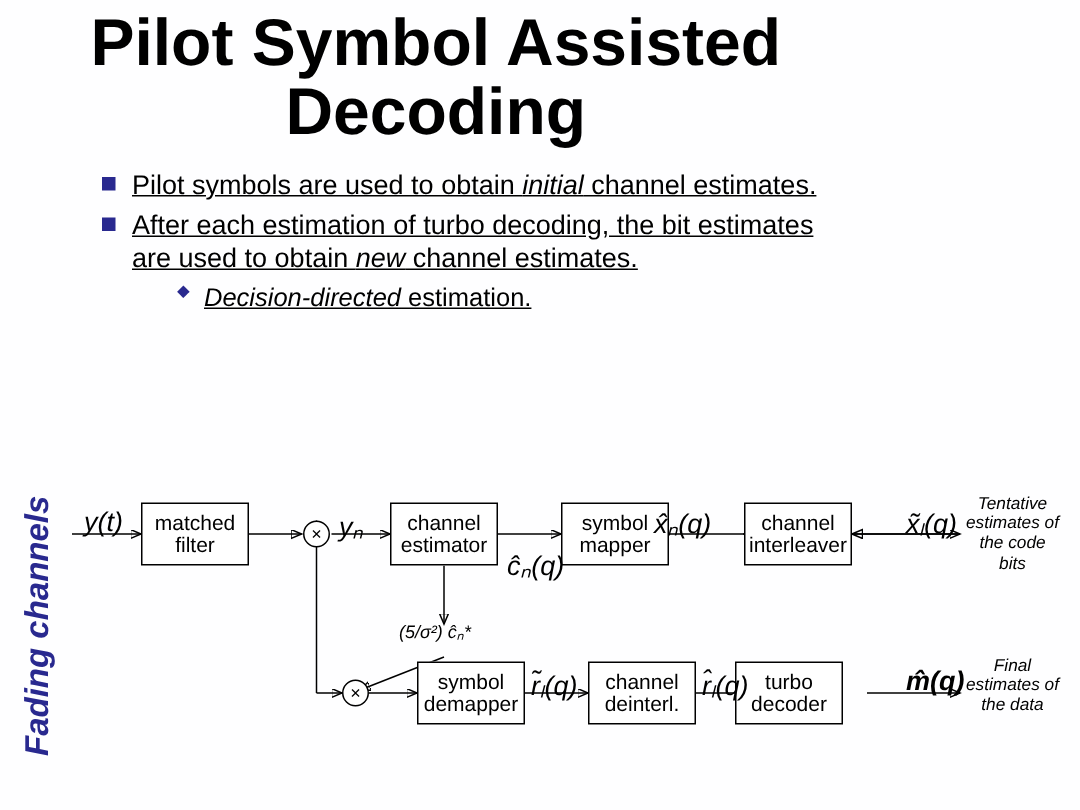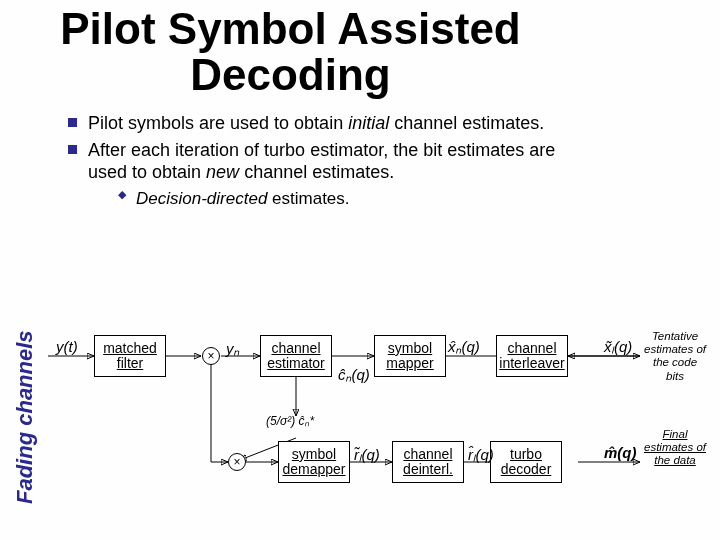--- a/index.html
+++ b/index.html
@@ -4,34 +4,34 @@
 <style>
   * { box-sizing: border-box; margin: 0; padding: 0; }
   html, body { width: 720px; height: 540px; overflow: hidden; font-family: Arial, Helvetica, sans-serif; background: #fefeff; color: #000; }
   .slide { position: relative; width: 581px; height: 540px; }
 
   .title { position: absolute; top: 6px; left: 0; right: 0; text-align: center; font-size: 44px; font-weight: bold; line-height: 1.05; }
 
   .sidebar { position: absolute; left: 6px; top: 130px; bottom: 20px; width: 36px; }
   .sidebar-text { transform: rotate(-90deg); transform-origin: left top; position: absolute; left: 6px; bottom: -10px; font-size: 22px; font-weight: bold; font-style: italic; color: #29298f; white-space: nowrap; }
 
-  .body { position: absolute; left: 66px; top: 112px; right: 16px; }
+  .body { position: absolute; left: 66px; top: 112px; right: 16px; text-decoration: underline; }
   ul.bullets { list-style: none; padding-left: 0; font-size: 18px; line-height: 1.25; }
   ul.bullets > li { position: relative; padding-left: 22px; margin-bottom: 4px; }
   ul.bullets > li::before { content: ""; position: absolute; left: 2px; top: 6px; width: 9px; height: 9px; background: #29298f; }
   ul.sub { list-style: none; margin-top: 4px; padding-left: 30px; font-size: 17px; }
   ul.sub > li { position: relative; padding-left: 18px; }
   ul.sub > li::before { content: "◆"; position: absolute; left: 0; top: 0; font-size: 11px; color: #29298f; }
   .emph { font-style: italic; }
 
   .diagram { position: absolute; left: 48px; top: 320px; width: 660px; height: 210px; }
-  .box { position: absolute; border: 1px solid #000; text-align: center; font-size: 14px; line-height: 1.1; display: flex; align-items: center; justify-content: center; background: #fff; text-decoration: underline; }
+  .box { position: absolute; border: 1px solid #000; text-align: center; font-size: 14px; line-height: 1.1; display: flex; align-items: center; justify-content: center; background: #fff; }
   .mbox { width: 72px; height: 42px; }
   .mult { position: absolute; width: 18px; height: 18px; border: 1px solid #000; border-radius: 50%; display: flex; align-items: center; justify-content: center; font-size: 12px; background: #fff; }
-  .sig { position: absolute; font-size: 15px; font-style: italic; }
+  .sig { position: absolute; font-size: 18px; font-style: italic; }
   .caption { position: absolute; font-size: 11.5px; font-style: italic; color: #000; text-align: center; line-height: 1.15; }
   svg.wires { position: absolute; left: 0; top: 0; width: 660px; height: 210px; }
   svg.wires line { stroke: #000; stroke-width: 1; }
   svg.wires path { stroke: #000; stroke-width: 1; fill: none; }
   .ah { marker-end: url(#arrow); }
 </style>
 </head>
 <body>
 
 <div class="slide">
@@ -41,24 +41,24 @@
   <div class="sidebar">
     <div class="sidebar-text">Fading channels</div>
   </div>
 
   <div class="body">
     <ul class="bullets">
       <li>
         <span>Pilot symbols are used to obtain </span><span class="emph">initial</span><span> channel estimates.</span>
       </li>
       <li>
-        <span>After each iteration of turbo estimator, the bit estimates are used to obtain </span><span class="emph">new</span><span> channel estimates.</span>
+        <span>After each estimation of turbo decoding, the bit estimates are used to obtain </span><span class="emph">new</span><span> channel estimates.</span>
         <ul class="sub">
           <li>
-            <span class="emph">Decision-directed</span><span> estimates.</span>
+            <span class="emph">Decision-directed</span><span> estimation.</span>
           </li>
         </ul>
       </li>
     </ul>
   </div>
 
   <div class="diagram">
     <svg class="wires">
       <defs>
         <marker id="arrow" markerWidth="8" markerHeight="8" refX="7" refY="3" orient="auto">
@@ -120,24 +120,24 @@
 deinterl.</span>
       </div>
     <div class="box mbox" style="left:442px; top:121px;">
         <span style="white-space:pre-line;">turbo
 decoder</span>
       </div>
 
     <div class="sig" style="left:8px;  top:18px;">y(t)</div>
     <div class="sig" style="left:178px; top:18px;">yₙ</div>
     <div class="sig" style="left:290px; top:16px;margin-top:28px;">ĉₙ(q)</div>
-    <div class="sig" style="left:400px; top:16px;">x̂ₙ(q)</div>
+    <div class="sig" style="left:388px; top:16px;">x̂ₙ(q)</div>
     <div class="sig" style="left:556px; top:16px;">x̃ₗ(q)</div>
     <div class="sig" style="left:218px; top:92px; font-size:12px;">(5/σ²) ĉₙ*</div>
     <div class="sig" style="left:306px; top:124px;text-align:right;">r̃ₗ(q)</div>
     <div class="sig" style="left:420px; top:124px;">r̂ₗ(q)</div>
     <div class="sig" style="left:556px; top:124px;font-weight:bold;">m̂(q)</div>
 
     <div class="caption" style="left:596px; top:10px; width:62px;">Tentative estimates of the code bits</div>
-    <div class="caption" style="left:596px; top:108px; width:62px;text-decoration:underline;">Final estimates of the data</div>
+    <div class="caption" style="left:596px; top:118px; width:62px;">Final estimates of the data</div>
   </div>
 
 </div>
 
 </body></html>

